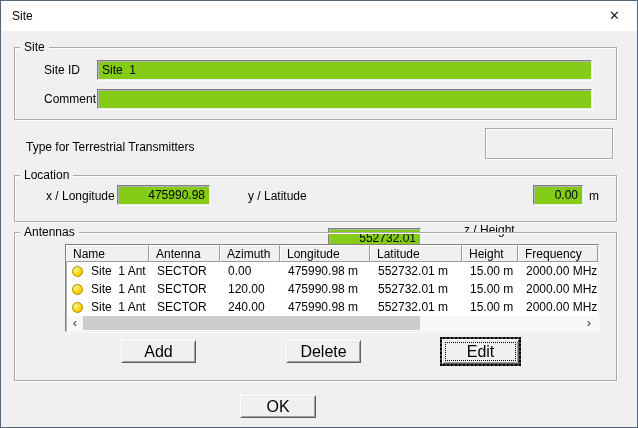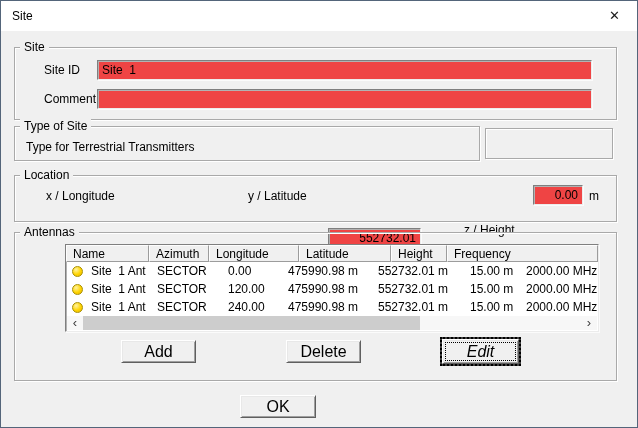--- a/index.html
+++ b/index.html
@@ -9,34 +9,34 @@
     font-family:"Liberation Sans",sans-serif;font-size:12px;color:#000;
     overflow:hidden;
   }
   .titlebar{position:absolute;left:0;top:0;right:0;height:30px;background:#ffffff;display:flex;align-items:center;}
   .title{padding-left:11px;font-size:12px;color:#000;}
   .close{position:absolute;right:0;top:0;width:45px;height:29px;display:flex;align-items:center;justify-content:center;font-size:13px;color:#1a1a1a;cursor:default;}
   .group{position:absolute;border:1px solid #a9a9a9;box-shadow:1px 1px 0 #ffffff, inset 1px 1px 0 #ffffff;}
   .glabel{position:absolute;top:-8px;left:5px;background:#f0f0f0;padding:0 4px;line-height:15px;white-space:pre;}
   .lbl{position:absolute;white-space:pre;line-height:14px;}
   .sunken{
-    position:absolute;box-sizing:border-box;background:#ef4444;
+    position:absolute;box-sizing:border-box;background:#84cc16;
     border:1px solid;border-color:#7f7f7f #ececec #ececec #7f7f7f;
     box-shadow:inset 1px 1px 0 #b2b2b2, 1px 1px 0 #fbfbfb;
   }
   input.sunken{font-family:"Liberation Sans",sans-serif;font-size:12px;color:#000;padding:1px 4px;outline:none;}
   input.num{text-align:right;}
   .btn{
     position:absolute;box-sizing:border-box;background:#f0f0f0;
     border:1px solid;border-color:#ffffff #5f5f5f #5f5f5f #ffffff;
     box-shadow:inset 1px 1px 0 #e8e8e8, inset -1px -1px 0 #9f9f9f;
     display:flex;align-items:center;justify-content:center;
     font-size:16px;cursor:default;
   }
-  .focus-wrap{position:absolute;box-sizing:border-box;border:2px dotted #000;background:#404040;font-style:italic;}
+  .focus-wrap{position:absolute;box-sizing:border-box;border:2px dotted #000;background:#404040;}
   .focus-wrap .btn{position:absolute;left:0;top:0;width:100%;height:100%;outline:1px dotted #000;outline-offset:-4px;}
   .sidebox{position:absolute;box-sizing:border-box;border:1px solid #a9a9a9;box-shadow:1px 1px 0 #ffffff, inset 1px 1px 0 #ffffff;}
   
   .table{
     position:absolute;left:64px;top:243px;width:534px;height:88px;box-sizing:border-box;
     background:#fff;border:1px solid;border-color:#7f7f7f #ececec #ececec #7f7f7f;
     box-shadow:inset 1px 1px 0 #b2b2b2, 1px 1px 0 #fbfbfb;overflow:hidden;
   }
   .thead{display:flex;height:17px;}
   .th{
@@ -71,43 +71,42 @@
   </div>
 
   <div class="group" style="left:13px;top:46px;width:601px;height:71px;">
     <span class="glabel">Site</span>
   </div>
   <span class="lbl" style="left:43px;top:62px;">Site ID</span>
   <input class="sunken" style="left: 96px; top: 59px; width: 495px; height: 20px;" type="text" value="Site  1">
   <span class="lbl" style="left:43px;top:91px;">Comment</span>
   <input class="sunken" style="left: 96px; top: 88px; width: 495px; height: 20px;" type="text" value="">
 
-  <div class="group" style="left:13px;top:125px;width:464px;height:33px;">
-    <span class="glabel">Type of Site</span>
-  </div>
   <span class="lbl" style="left:25px;top:139px;">Type for Terrestrial Transmitters</span>
   <div class="sidebox" style="left:484px;top:127px;width:128px;height:31px;"></div>
 
   <div class="group" style="left:13px;top:174px;width:601px;height:45px;">
     <span class="glabel">Location</span>
   </div>
   <span class="lbl" style="left:45px;top:188px;">x / Longitude</span>
+  <input class="sunken num" style="left: 116px; top: 184px; width: 93px; height: 20px;" type="text" value="475990.98">
   <span class="lbl" style="left:247px;top:188px;">y / Latitude</span>
   <input class="sunken num" style="left: 327px; top: 184px; width: 93px; height: 20px; margin-top: 43px;" type="text" value="552732.01">
   <span class="lbl" style="left:463px;top:188px;margin-top:34px;">z / Height</span>
   <input class="sunken num" style="left: 532px; top: 184px; width: 50px; height: 20px;" type="text" value="0.00">
   <span class="lbl" style="left:588px;top:188px;">m</span>
 
   <div class="group" style="left:13px;top:231px;width:601px;height:147px;">
     <span class="glabel">Antennas</span>
   </div>
 
   <div class="table">
     <div class="thead">
       <div class="th c0">Name</div>
+      <div class="th c1">Antenna</div>
       <div class="th c2">Azimuth</div>
       <div class="th c3">Longitude</div>
       <div class="th c4">Latitude</div>
       <div class="th c5">Height</div>
       <div class="th c6">Frequency</div>
     </div>
 
     <div class="trow">
       <div class="td name c0"><span class="dot"></span><span>Site  1 Ant 1</span></div>
       <div class="td c1">SECTOR</div>

